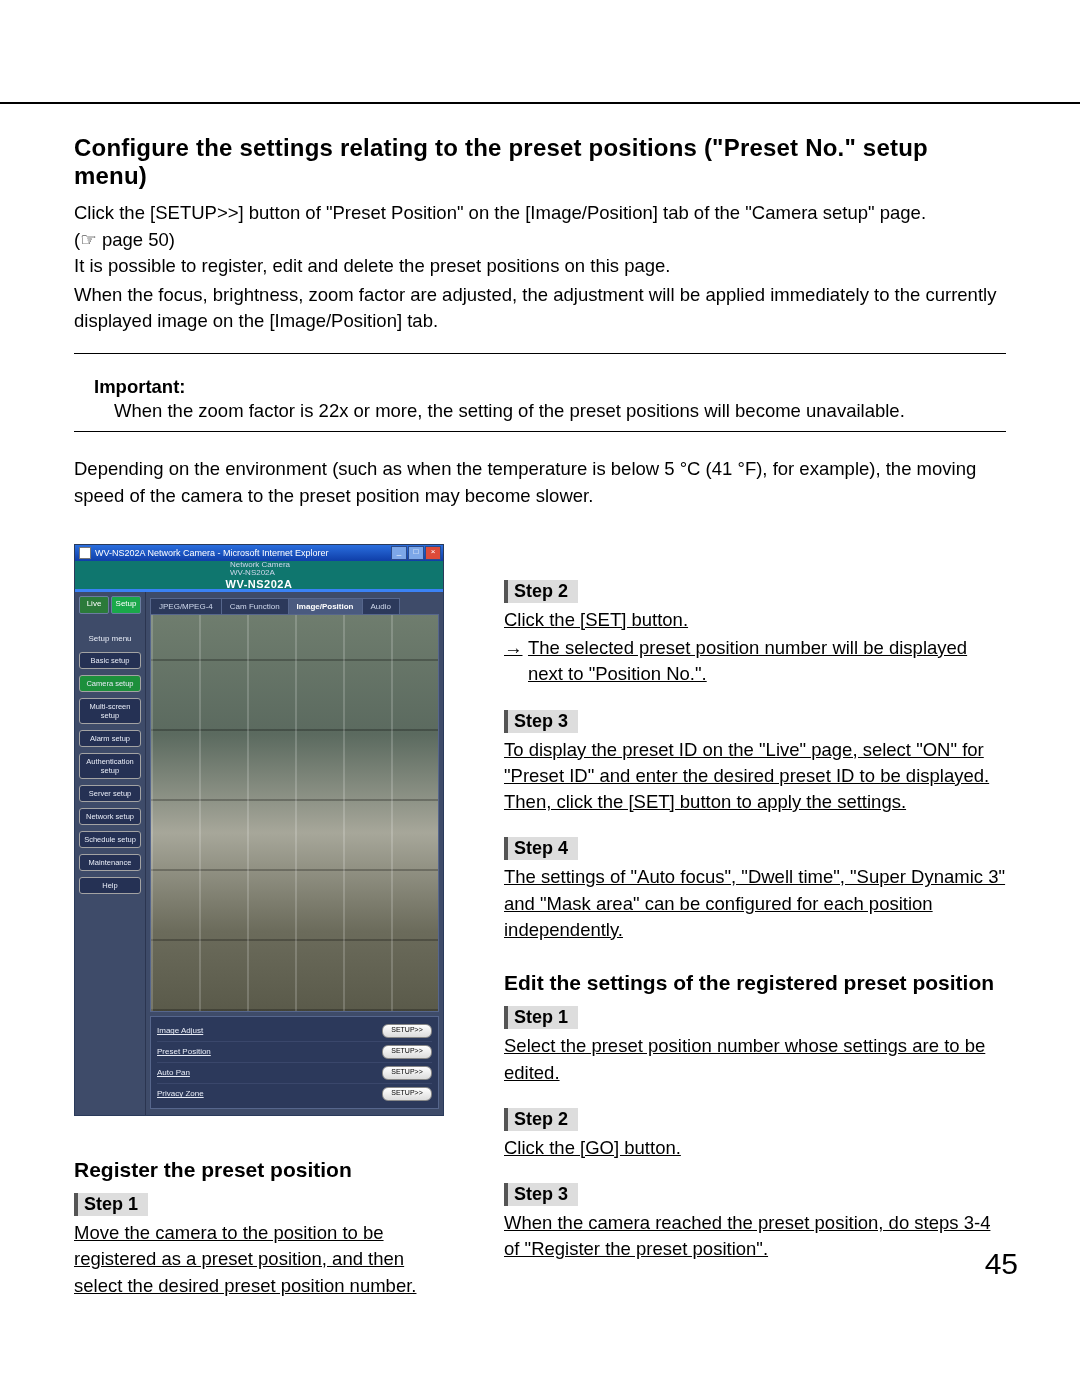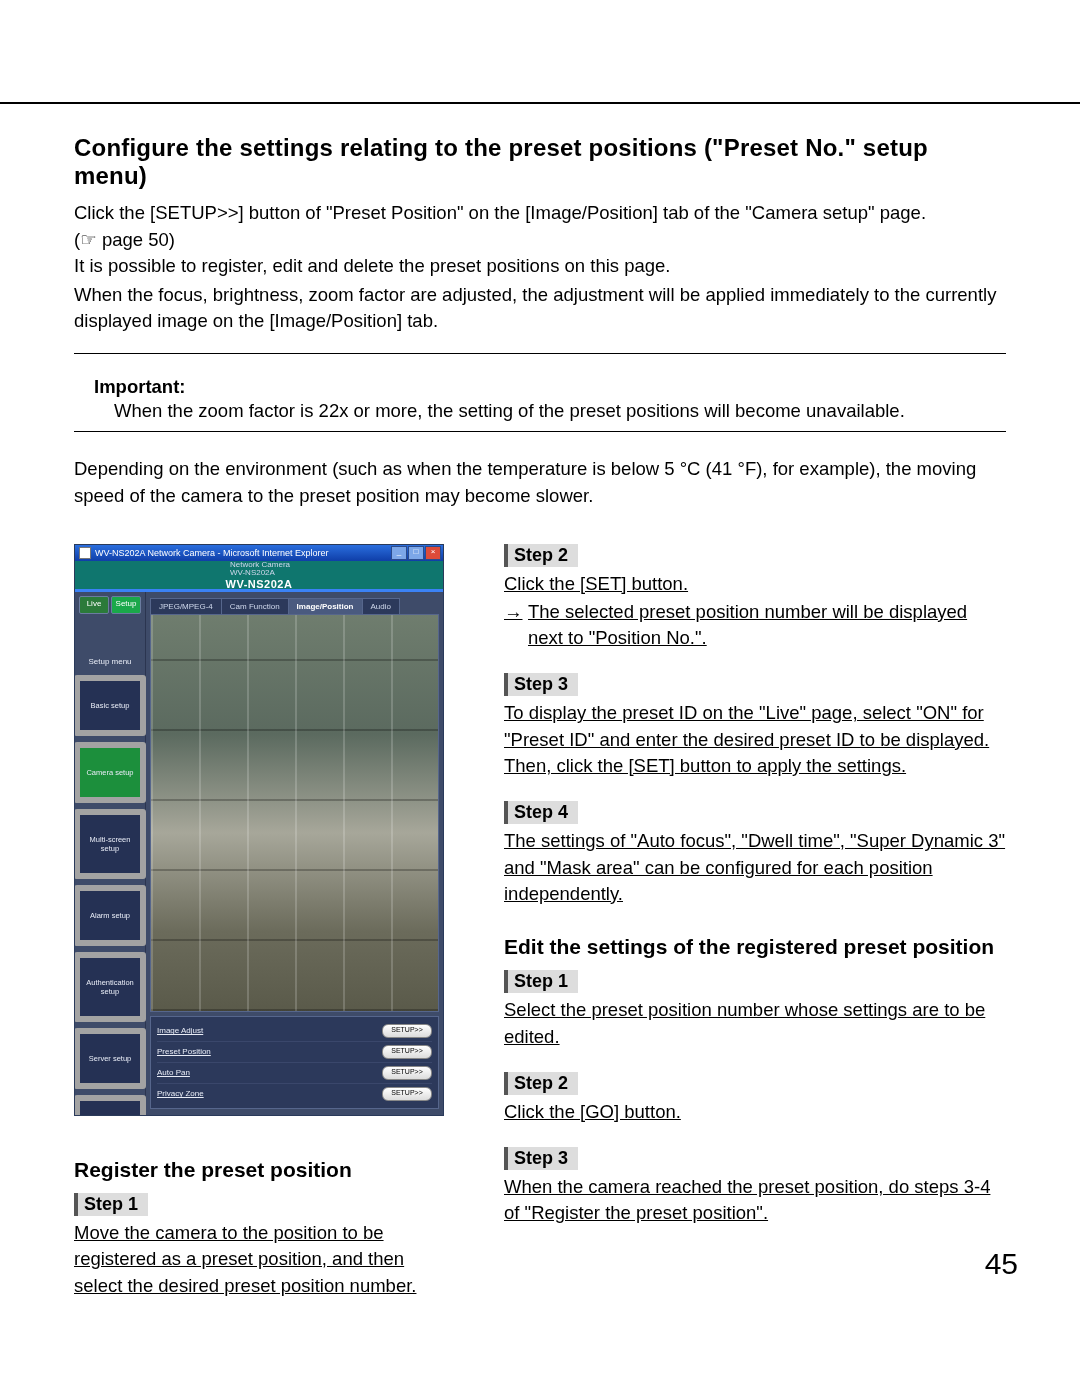--- a/index.html
+++ b/index.html
@@ -63,20 +63,21 @@
   .after-important {
     margin-top: 24px;
     font-size: 18.5px;
     line-height: 1.45;
   }
 
   .columns {
     display: flex;
     margin-top: 34px;
     gap: 50px;
+    align-items: center;
   }
   .col-left {
     width: 380px;
     flex: none;
   }
   .col-right {
     flex: 1;
   }
 
   
@@ -146,45 +147,45 @@
     width: 70px;
     background: #3e4b69;
     padding-top: 4px;
     display: flex;
     flex-direction: column;
     align-items: center;
     gap: 3px;
     border-right: 1px solid #2b3550;
   }
   .ss-mode {
-    display: flex; gap: 2px; margin-bottom: 36px;
+    display: flex; gap: 2px; margin-bottom: 13px;
   }
   .ss-mode .mbtn {
     width: 28px; height: 16px;
     border: 1px solid #6b7ca0;
     border-radius: 2px;
     font-size: 8px;
     text-align: center;
     line-height: 14px;
   }
   .mbtn.live { background: #2b7a3a; }
   .mbtn.setup { background: #1aa84a; }
   .ss-menu-title {
     font-size: 8px;
     color: #e8ecf6;
     margin: 4px 0 6px 0;
   }
   .ss-nav {
     width: 60px;
     background: #253154;
-    border: 6px solid #a3a3a3;
+    border: 1px solid #a3a3a3;
     border-radius: 3px;
     font-size: 7.5px;
     text-align: center;
-    padding: 20px 0;
+    padding: 3px 0;
     color: #e8ecf6;
     margin-bottom: 6px;
   }
   .ss-nav.active {
     background: #1c8f3c;
   }
   .ss-main {
     flex: 1;
     background: #3e4b69;
     display: flex;

